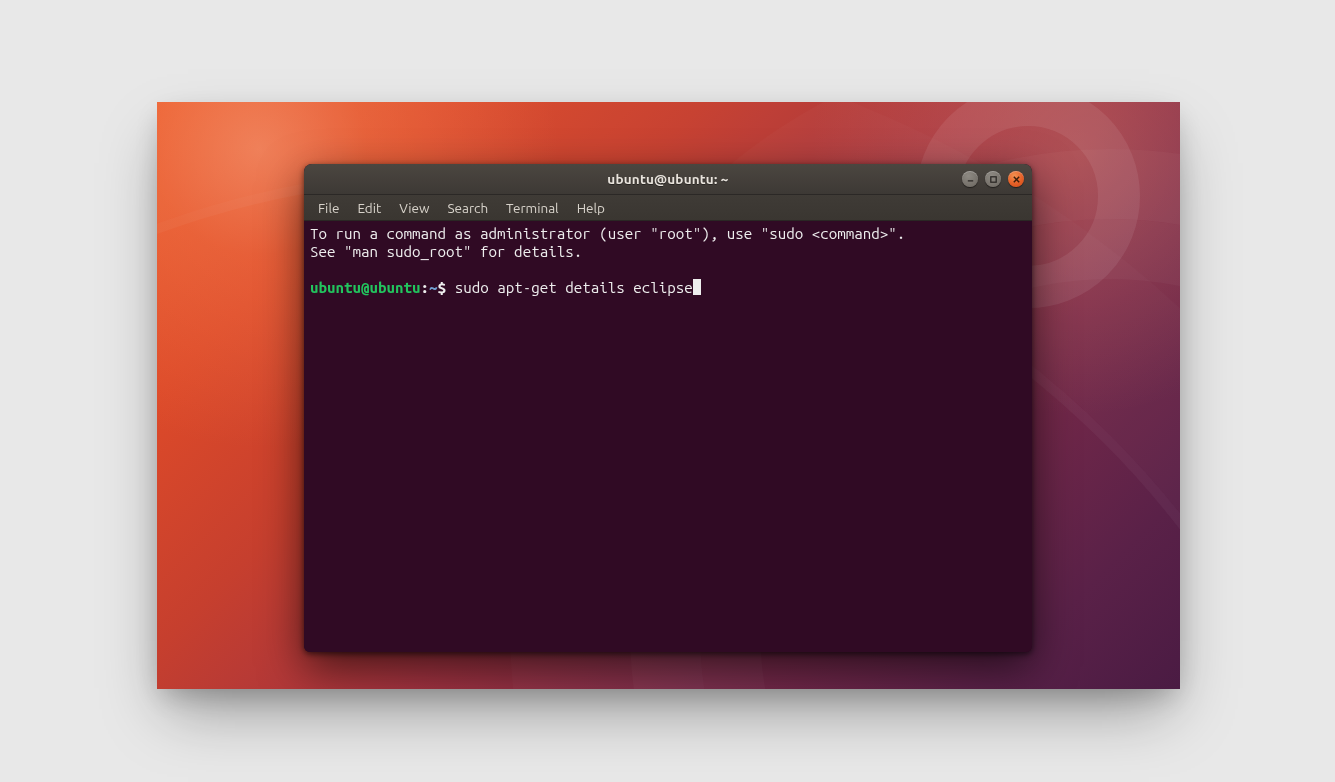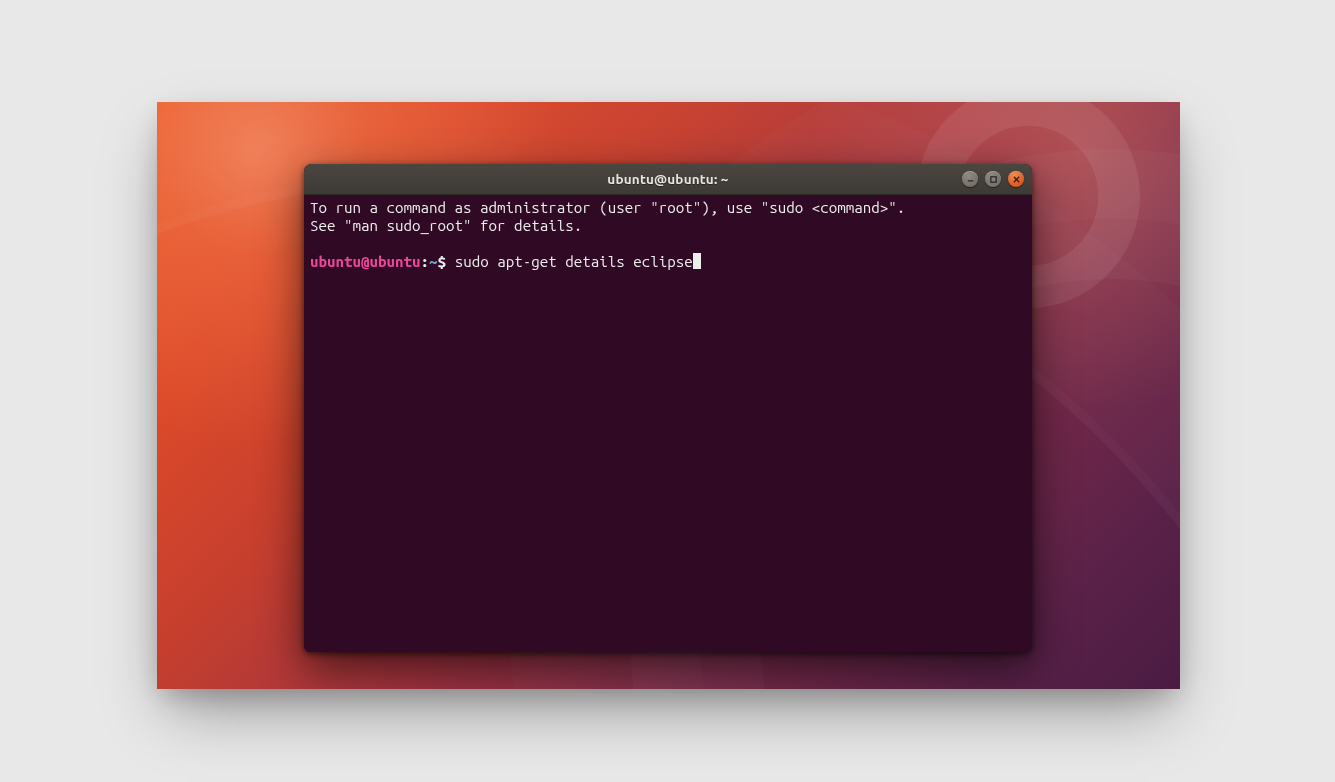--- a/index.html
+++ b/index.html
@@ -153,21 +153,21 @@
     flex: 1;
     background: #300a24;
     padding: 4px 6px;
     font-family: "Ubuntu Mono", "DejaVu Sans Mono", Menlo, Consolas, monospace;
     font-size: 15.2px;
     line-height: 18px;
     color: #eee;
     white-space: pre;
     overflow: hidden;
   }
-  .prompt-user { color: #ec4899; font-weight: bold; }
+  .prompt-user { color: #22c55e; font-weight: bold; }
   .prompt-sep  { color: #eee; font-weight: bold; }
   .prompt-path { color: #729fcf; font-weight: bold; }
   .cursor-block {
     display: inline-block;
     width: 8.5px;
     height: 16px;
     background: #eee;
     vertical-align: -2px;
   }
 </style>
@@ -196,20 +196,28 @@
         </div>
         <div class="win-btn close" title="close">
           <svg viewBox="0 0 10 10">
               <line x1="2" y1="2" x2="8" y2="8" stroke="#3a1c0a" stroke-width="1.6"></line>
               <line x1="8" y1="2" x2="2" y2="8" stroke="#3a1c0a" stroke-width="1.6"></line>
             </svg>
         </div>
       </div>
     </div>
 
+    <div class="menubar">
+      <div class="menu-item">File</div>
+      <div class="menu-item">Edit</div>
+      <div class="menu-item">View</div>
+      <div class="menu-item">Search</div>
+      <div class="menu-item">Terminal</div>
+      <div class="menu-item">Help</div>
+    </div>
 
     <div class="terminal-body"><span>To run a command as administrator (user "root"), use "sudo &lt;command&gt;".</span>
 <span>See "man sudo_root" for details.</span>
 
 <span class="prompt-user">ubuntu@ubuntu</span><span class="prompt-sep">:</span><span class="prompt-path">~</span><span class="prompt-sep">$ </span><span>sudo apt-get details eclipse</span><span class="cursor-block"></span></div>
 
   </div>
 </div>
 
 </body></html>

